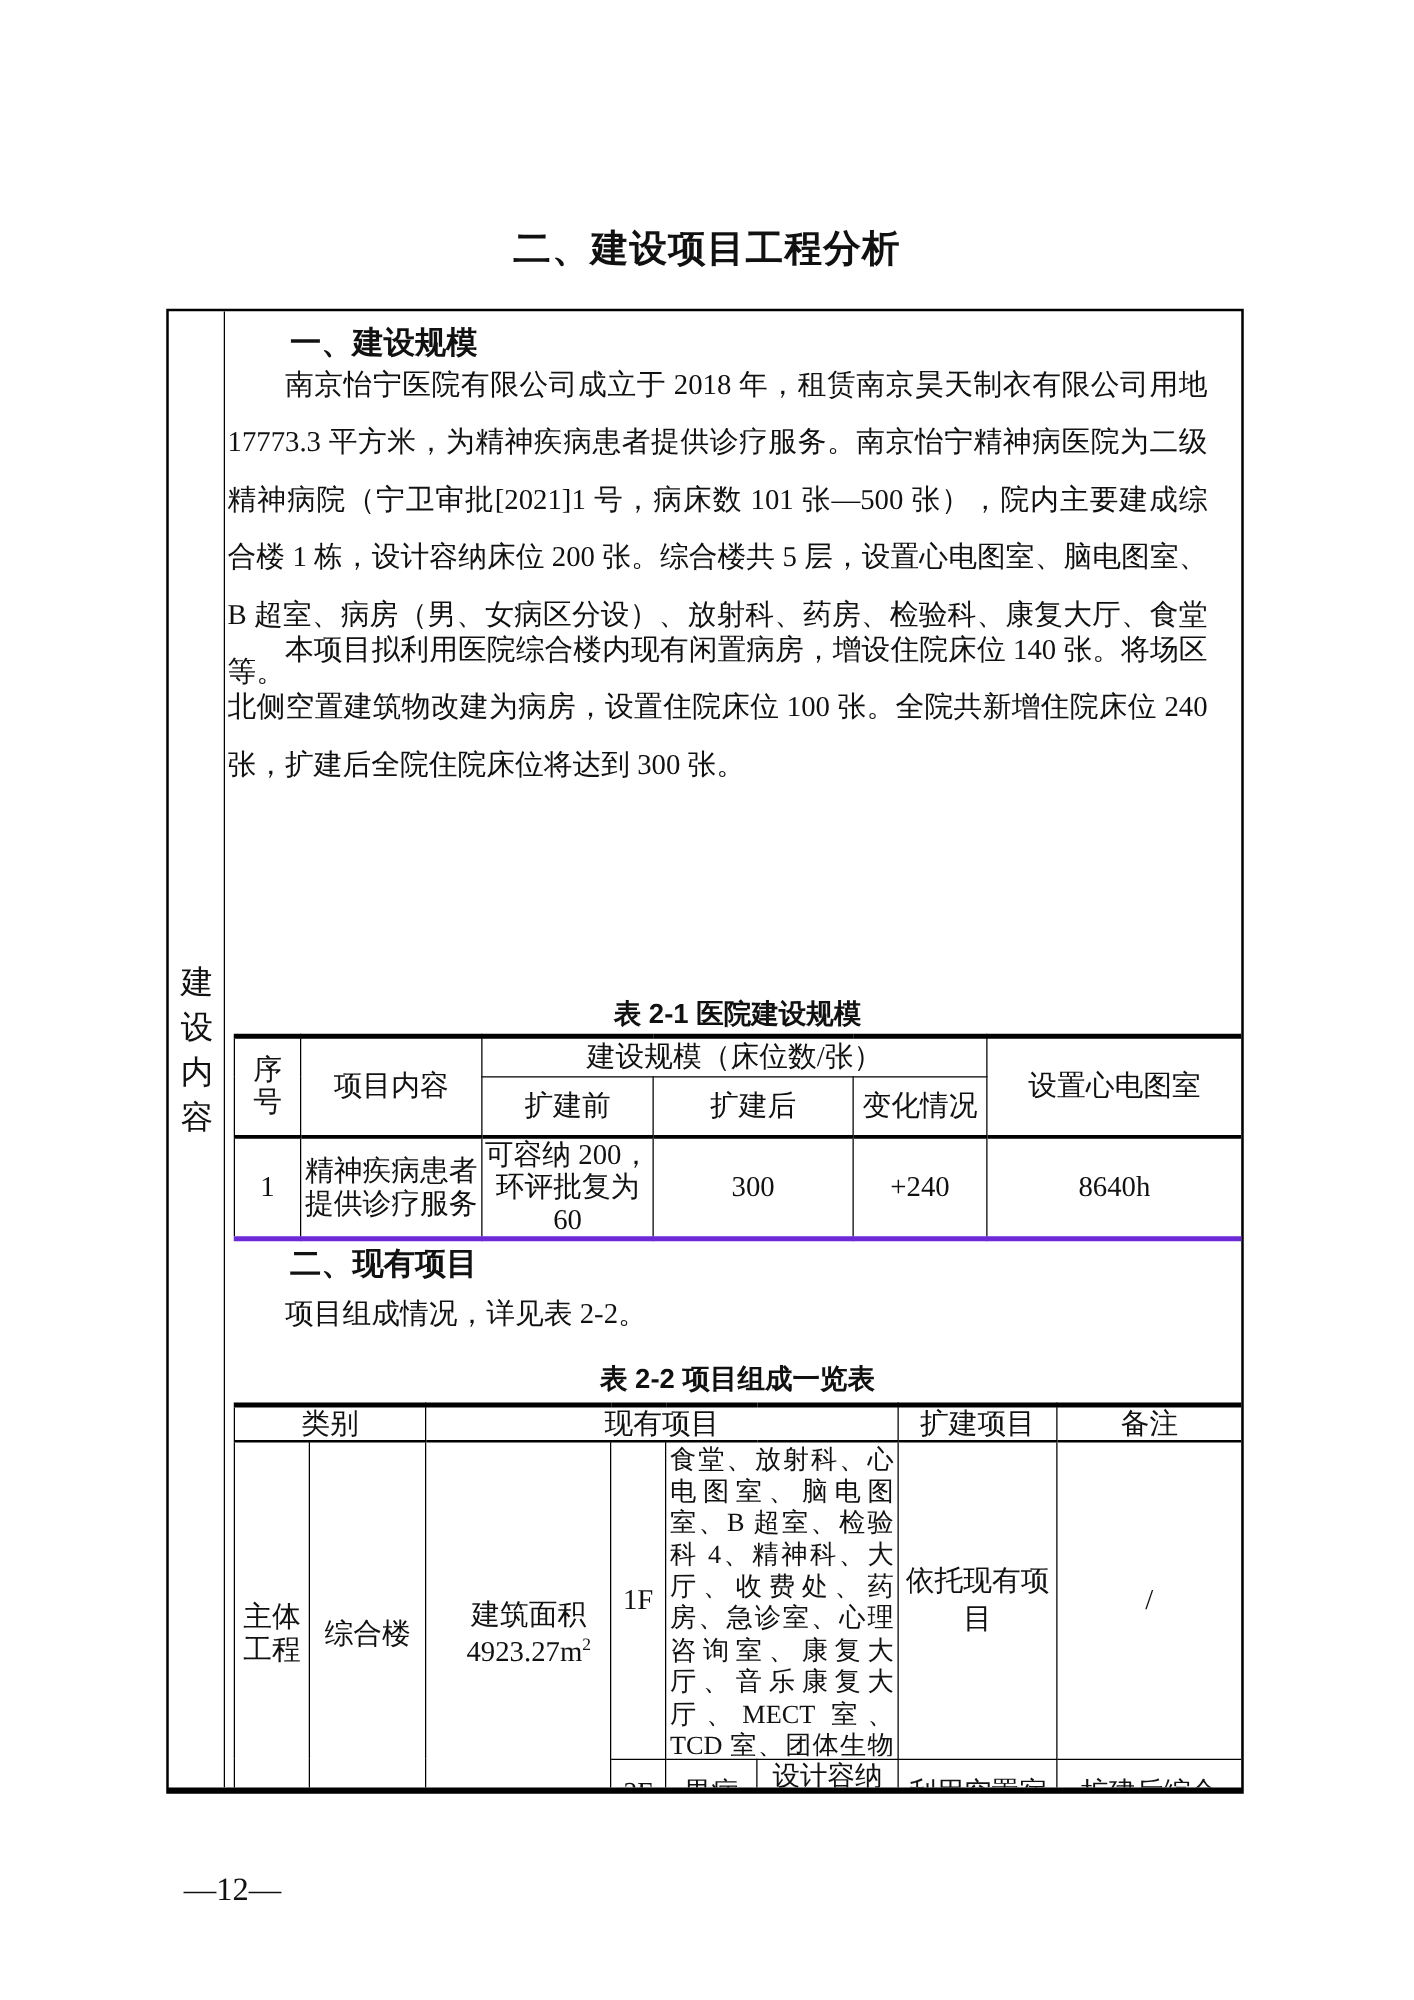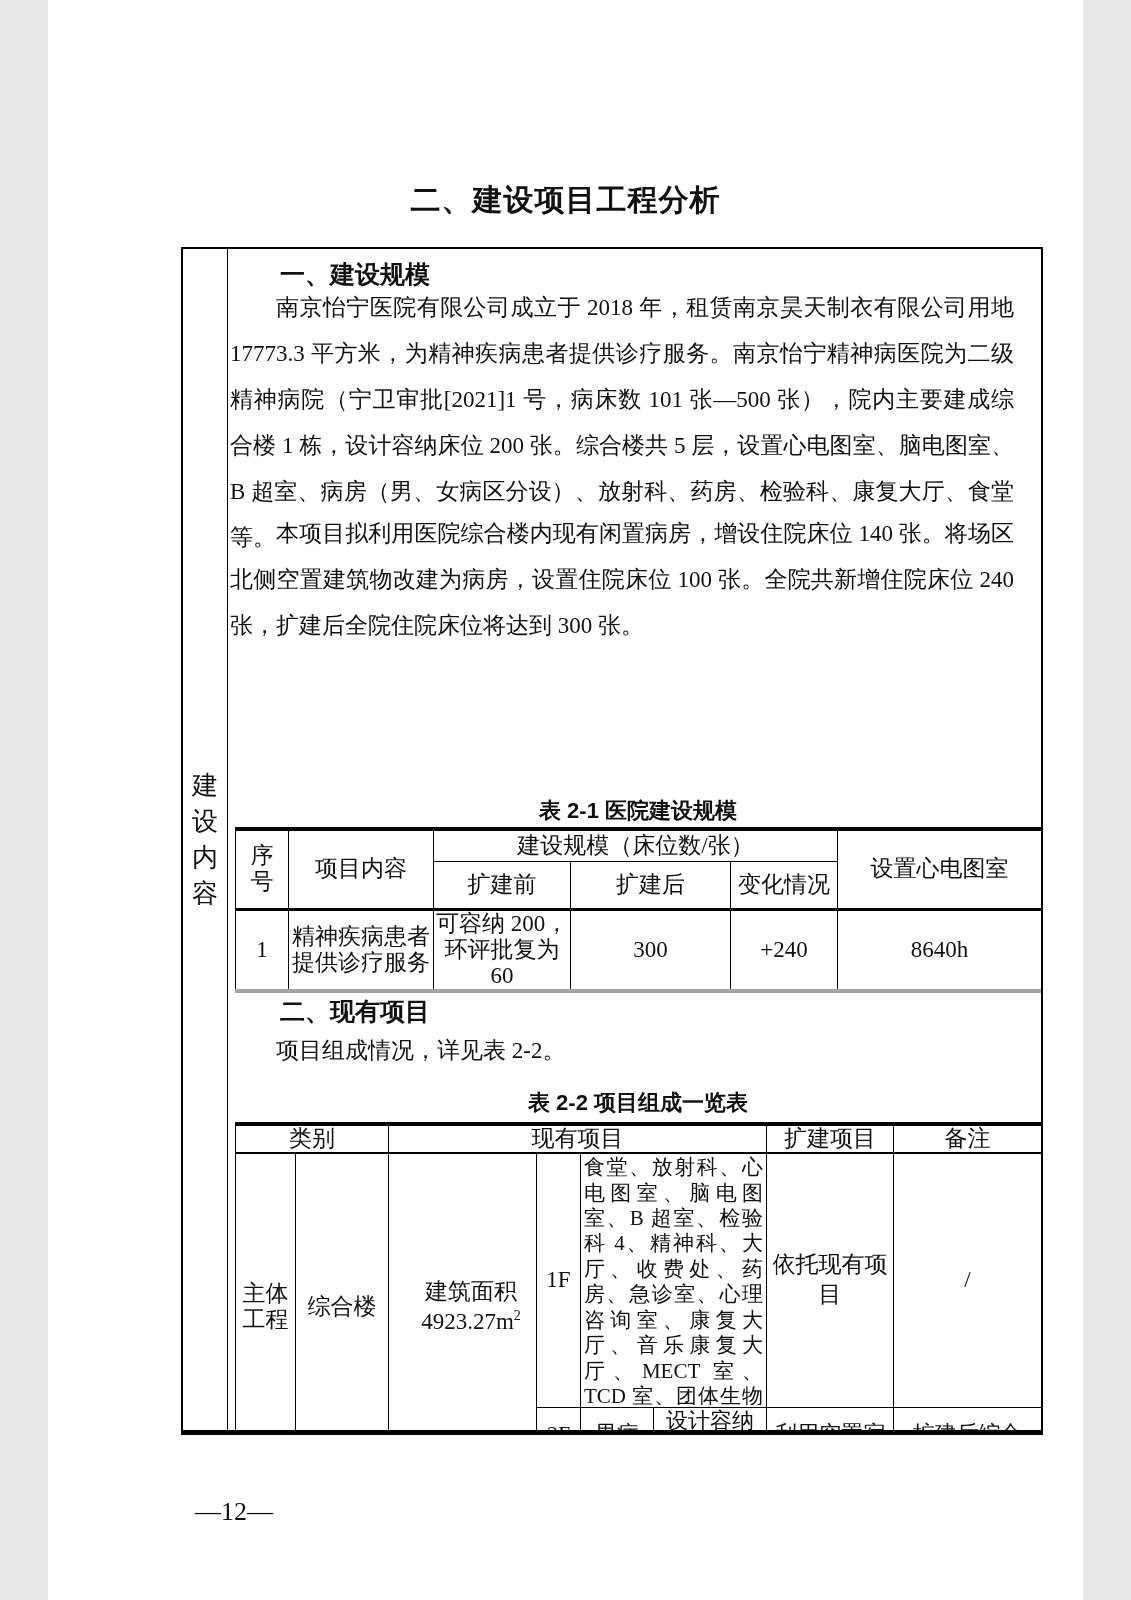--- a/index.html
+++ b/index.html
@@ -1,76 +1,76 @@
 <!DOCTYPE html>
 <html><head>
 <meta charset="utf-8">
 <style>
   html,body { margin:0; padding:0; background:#e8e8e8; }
   .page {
-    position:relative; width:1035px; height:1600px; margin:0 auto;
+    position:relative; width:1131px; height:1600px; margin:0 auto;
     background:#ffffff; color:#111;
     font-family:"Liberation Serif","DejaVu Serif",serif;
     overflow:hidden;
   }
   .doc-title {
     position:absolute; top:182px; left:0; width:100%; height:36px; line-height:36px;
     text-align:center; font-family:"Liberation Sans","DejaVu Sans",sans-serif;
     font-weight:bold; font-size:30px; letter-spacing:1px;
   }
   .outer-box {
     position:absolute; left:133px; top:247px; width:862px; height:1188px;
     border:2px solid #000; border-bottom-width:5px; box-sizing:border-box;
     overflow:hidden;
   }
   .sidebar {
     position:absolute; left:0; top:0; bottom:0; width:44px;
     border-right:1px solid #000;
     display:flex; align-items:center; justify-content:center;
   }
   .vlabel {
-    width:27px; font-size:26px; line-height:36px; text-align:center;
+    width:27px; font-size:26px; line-height:36px; text-align:right;
     word-break:break-all; letter-spacing:0;
   }
   .content { position:absolute; left:45px; top:0; right:0; bottom:0; }
 
   .h-sec {
     position:absolute; left:2px; width:784px; margin:0;
     font-family:"Liberation Sans","DejaVu Sans",sans-serif;
     font-weight:bold; font-size:25px; line-height:40px; text-indent:2em;
   }
   .h1pos { top:5px; }
   .h2pos { top:742px; }
 
   .para {
     position:absolute; left:2px; width:784px; margin:0;
     font-size:23px; line-height:46px; text-align:justify; text-indent:2em;
   }
   .p1pos { top:36px; }
-  .p2pos { top:262px; }
+  .p2pos { top:248px; }
   .p3pos { top:403px; }
   .p4pos { top:782px; line-height:40px; }
 
   .tcaption {
     position:absolute; left:7px; width:806px; height:32px; line-height:32px;
     text-align:center; font-family:"Liberation Sans","DejaVu Sans",sans-serif;
     font-weight:bold; font-size:22px;
   }
   .t21cap { top:546px; }
   .t22cap { top:838px; }
 
   table { border-collapse:collapse; table-layout:fixed; }
   th, td {
     border:1px solid #000; font-weight:normal; text-align:center;
     vertical-align:middle; padding:0 3px; overflow:hidden;
     font-size:23px; line-height:26px; box-sizing:border-box;
   }
   .t21 {
     position:absolute; left:7px; top:578px; width:806px;
-    border-top:4px solid #000; border-bottom:4px solid #a3a3a3;
+    border-top:4px solid #000; border-bottom:4px solid #6d28d9;
   }
   .t21 .hr1 { height:32px; }
   .t21 .hr2 { height:48px; }
   .t21 .dr  { height:76px; }
   .t21 tbody td { border-top:3px solid #000; }
   .t21 .nopad { padding:0; }
   .t21 .xuhao { padding:0 5px; }
 
   .t22 { position:absolute; left:7px; top:873px; width:806px; border-top:4px solid #000; }
   .t22 .hr { height:27px; }

